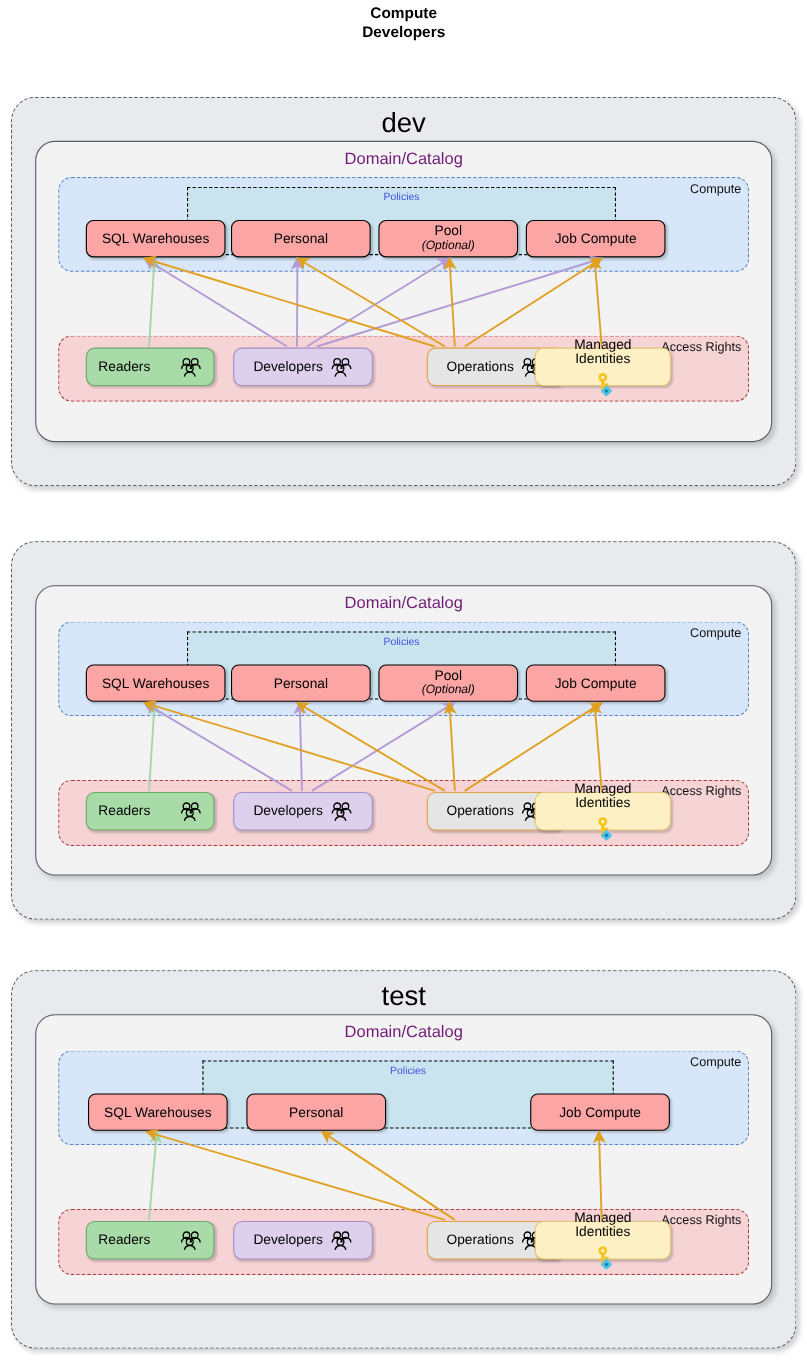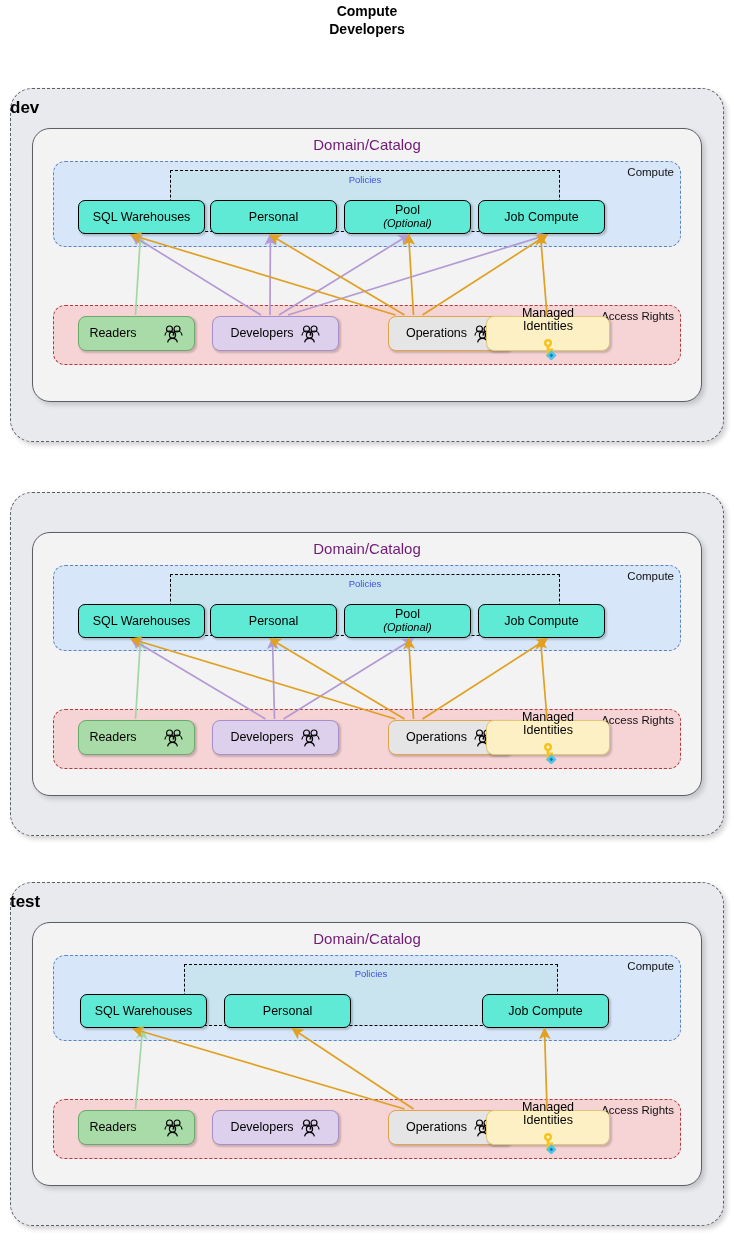--- a/index.html
+++ b/index.html
@@ -11,22 +11,22 @@
   }
   #diagram-title .ln{display:block;}
 
   .env-section{position:absolute;left:10px;width:714px;}
   .env-outer{
     position:absolute;left:0;top:0;right:0;bottom:0;
     background:#e9eaee;border:1.6px dashed #5a5f66;border-radius:22px;
     box-shadow:3px 3px 5px rgba(0,0,0,.18);
   }
   .env-name{
-    position:absolute;left:0;top:10px;width:100%;
-    font-size:17px;font-weight:bold;color:#000;
+    position:absolute;left:0;top:10px;width:100%;text-align:center;
+    font-size:25px;font-weight:normal;color:#000;
   }
   .domain-box{
     position:absolute;left:22px;right:22px;top:40px;
     background:#f3f3f4;border:1.2px solid #5b5f64;border-radius:18px;
     box-shadow:3px 3px 5px rgba(0,0,0,.16);
   }
   .domain-label{
     position:absolute;left:0;top:7px;width:100%;text-align:center;
     font-size:15px;color:#701a75;
   }
@@ -47,21 +47,21 @@
   }
   .rights-box{
     position:absolute;left:20px;right:20px;height:58px;
     background:#f6d3d4;border:1.4px dashed #b03a3a;border-radius:12px;
   }
   .rights-label{
     position:absolute;right:6px;top:4px;font-size:11.5px;color:#111;white-space:nowrap;
   }
 
   .node{
-    position:absolute;background:#5eead4;border:1.6px solid #000;border-radius:7px;
+    position:absolute;background:#fca5a5;border:1.6px solid #000;border-radius:7px;
     display:flex;align-items:center;justify-content:center;flex-direction:column;
     font-size:12.5px;color:#000;text-align:center;line-height:13px;
     box-shadow:1.5px 1.5px 2px rgba(0,0,0,.18);
   }
   .node .sub{font-size:11px;font-style:italic;}
 
   .role{
     position:absolute;border-radius:8px;height:33px;
     display:flex;align-items:center;justify-content:center;gap:5px;
     font-size:12.5px;color:#000;line-height:13px;

